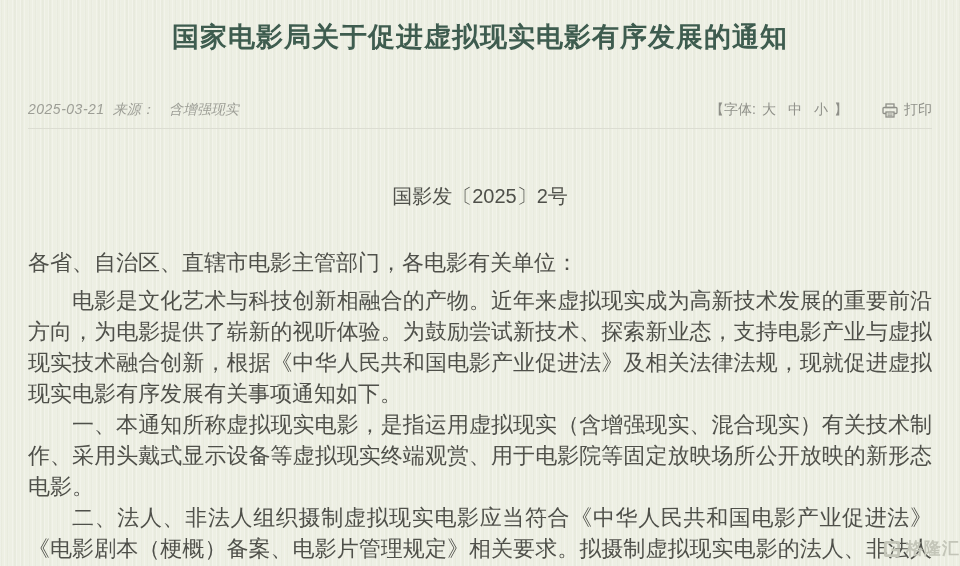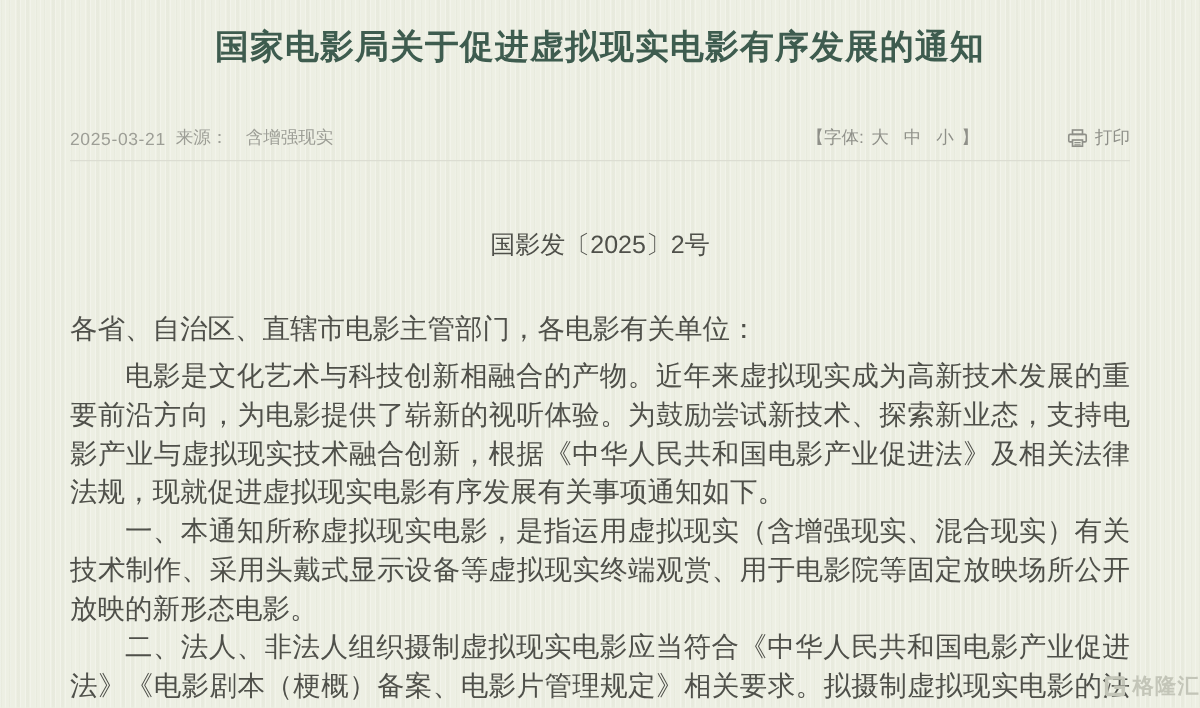--- a/index.html
+++ b/index.html
@@ -16,21 +16,21 @@
     background-image:
       repeating-linear-gradient(90deg, rgba(255,255,255,0.28) 0 1px, rgba(0,0,0,0) 1px 4px),
       repeating-linear-gradient(90deg, rgba(170,176,152,0.07) 0 2px, rgba(0,0,0,0) 2px 7px);
     color: #53544e;
     position: relative;
   }
 
   .page {
     width: 960px;
     height: 566px;
-    padding: 0 56px;
+    padding: 0 28px;
     position: relative;
   }
 
   
   .page-title {
     padding-top: 16px;
     text-align: center;
     font-size: 27px;
     line-height: 42px;
     font-weight: bold;
@@ -41,24 +41,24 @@
   
   .meta-row {
     margin-top: 42px;
     height: 20px;
     display: flex;
     align-items: center;
     justify-content: space-between;
     font-size: 14px;
     color: #9d9e96;
   }
-  .meta-left { display: flex; align-items: flex-end; }
+  .meta-left { display: flex; align-items: flex-start; font-style: italic; }
   .meta-date { margin-right: 8px; letter-spacing: 0.5px; }
   .meta-source-label { margin-right: 14px; }
-  .meta-right { display: flex; align-items: flex-start; color: #8f9089; gap: 37px; }
+  .meta-right { display: flex; align-items: flex-start; color: #8f9089; }
   .font-size-controls { display: flex; align-items: center; margin-right: 34px; }
   .font-size-controls .bracket { color: #8f9089; }
   .font-size-option {
     margin: 0 6px;
     cursor: pointer;
     color: #8f9089;
   }
   .print-button {
     display: flex;
     align-items: center;

